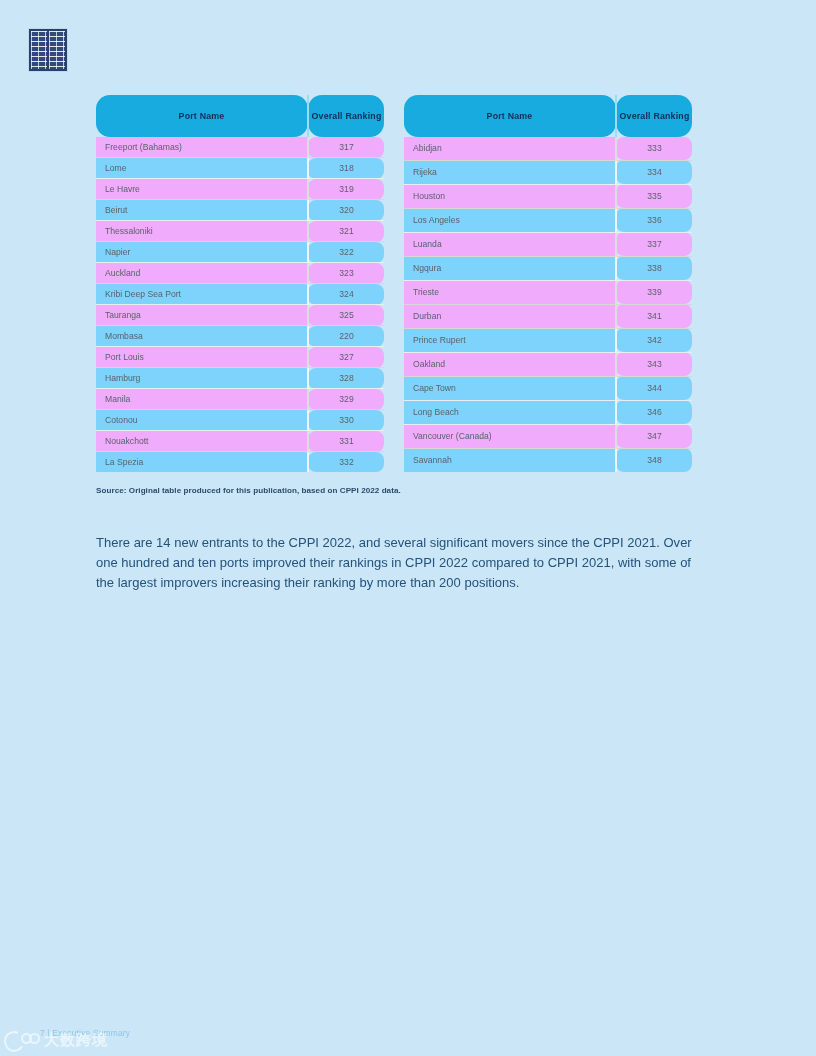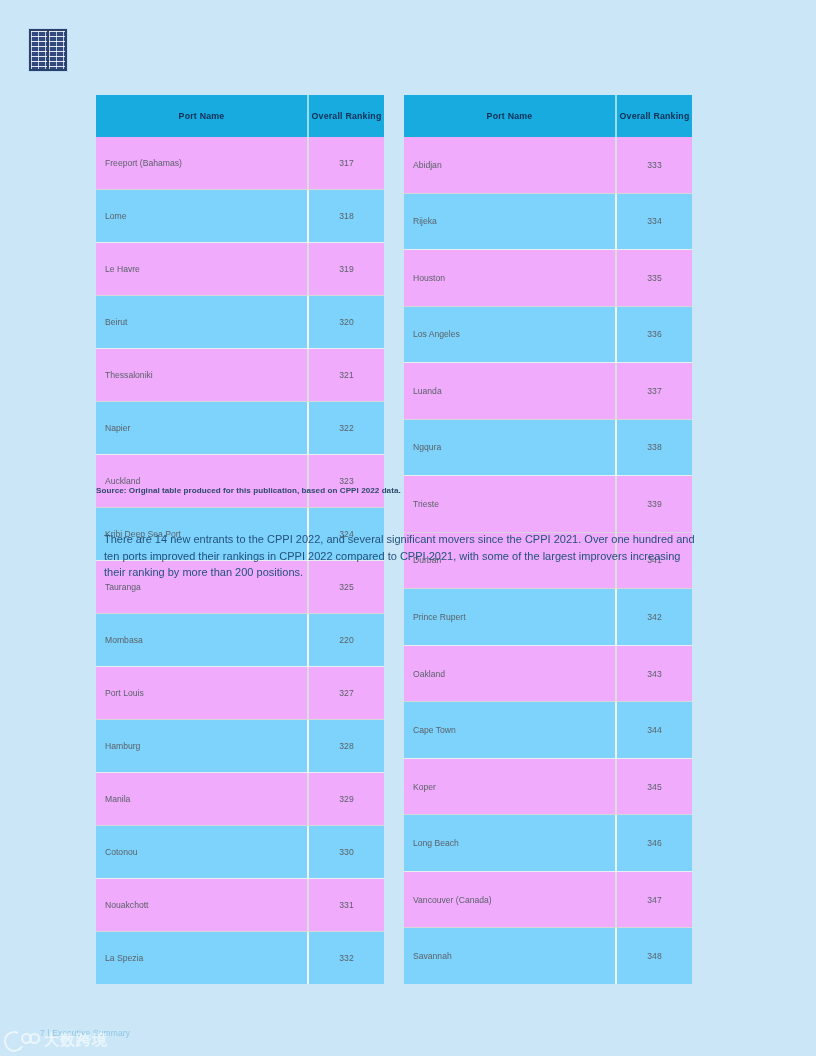--- a/index.html
+++ b/index.html
@@ -76,39 +76,41 @@
     background: #17abe0;
     color: #122e53;
     font-weight: bold;
     font-size: 8.8px;
     letter-spacing: 0.2px;
     height: 42px;
     vertical-align: middle;
     text-align: center;
     padding: 0;
     line-height: 1.25;
+    border-radius: 14px;
   }
   .port-table thead th.th-name {
     border-right: 2px solid #9bdcf3;
   }
 
   .port-table tbody td {
     height: 20px;
     padding: 0 0 0 9px;
     color: #5b6268;
     font-size: 8.6px;
     vertical-align: middle;
     border-bottom: 1px solid #e9eef1;
     white-space: nowrap;
     overflow: hidden;
   }
   .port-table tbody td.rank {
     text-align: center;
-    padding: 16px;
+    padding: 0;
     border-left: 2px solid #eef4f8;
+    border-radius: 8px;
   }
   .port-table tbody tr.odd td  { background: #f0abfc; border-bottom-color: #d6d8d8; }
   .port-table tbody tr.even td { background: #7dd3fc; }
   .port-table tbody tr.odd td.rank  { border-left-color: #dcdddd; }
   .port-table tbody tr:last-child td { border-bottom: none; }
 
   
   .source-note {
     position: absolute;
     left: 96px;
@@ -119,25 +121,24 @@
     letter-spacing: 0.05px;
     font-weight: bold;
   }
 
   
   .body-paragraph {
     position: absolute;
     left: 96px;
     top: 520px;
     width: 598px;
-    font-size: 11px;
+    font-size: 13px;
     line-height: 1.52;
     color: #23527c;
     letter-spacing: 0.01px;
-    margin-left: 8px;
   }
 
   
   .footer {
     position: absolute;
     left: 40px;
     bottom: 18px;
     font-size: 8.4px;
     color: #8fc6e6;
     letter-spacing: 0.2px;
@@ -327,24 +328,20 @@
           <td class="rank">342</td>
         </tr>
         <tr class="odd">
           <td class="name">Oakland</td>
           <td class="rank">343</td>
         </tr>
         <tr class="even">
           <td class="name">Cape Town</td>
           <td class="rank">344</td>
         </tr>
-        <tr class="odd">
-          <td class="name">Koper</td>
-          <td class="rank">345</td>
-        </tr>
         <tr class="even">
           <td class="name">Long Beach</td>
           <td class="rank">346</td>
         </tr>
         <tr class="odd">
           <td class="name">Vancouver (Canada)</td>
           <td class="rank">347</td>
         </tr>
         <tr class="even">
           <td class="name">Savannah</td>

